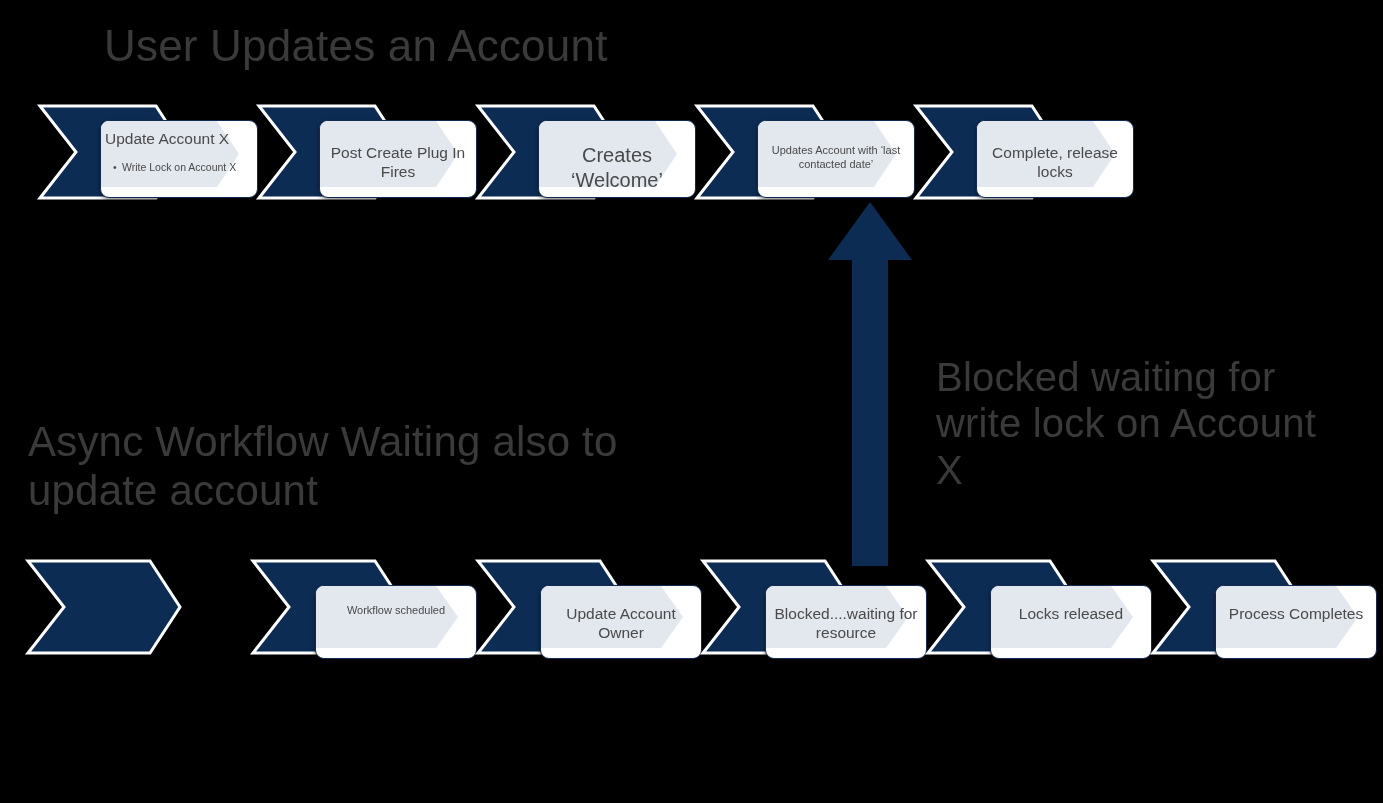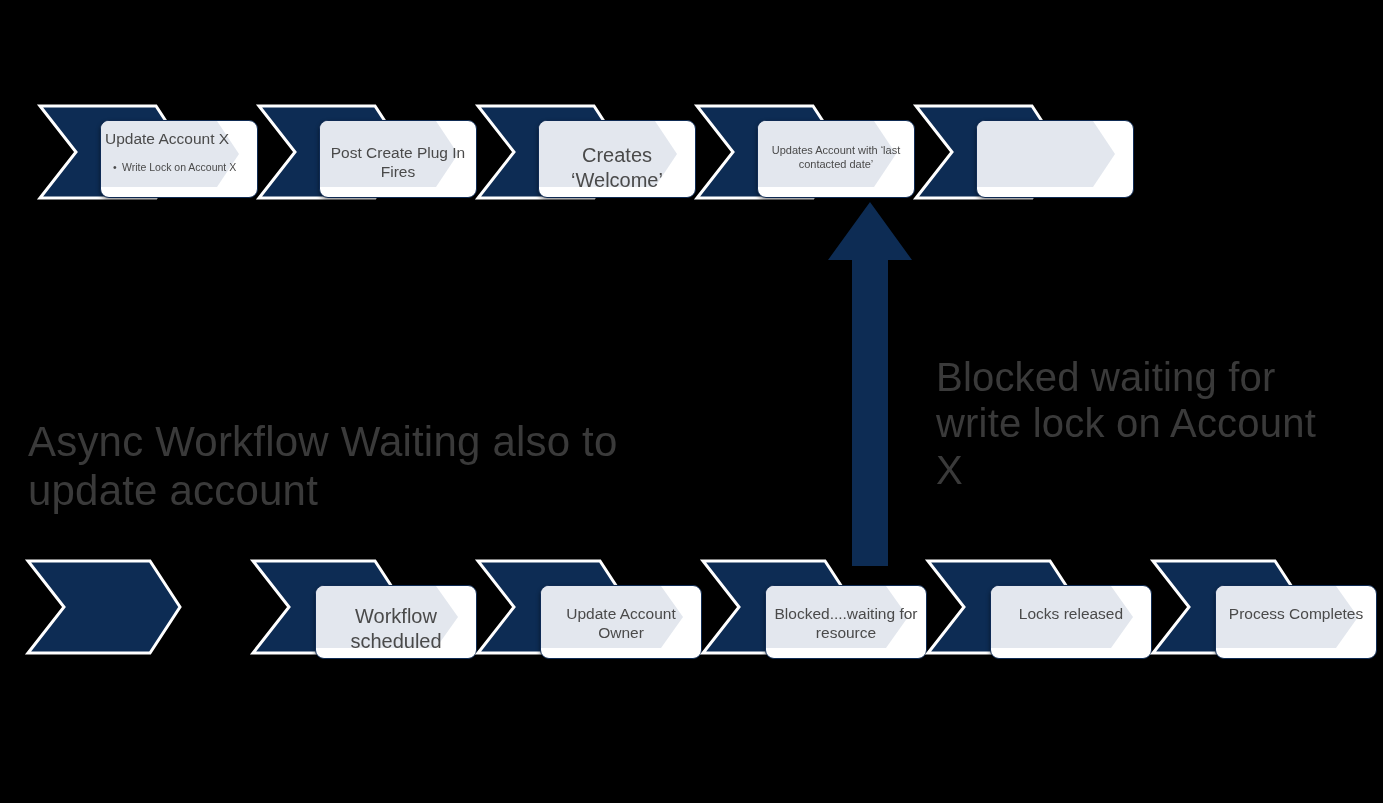--- a/index.html
+++ b/index.html
@@ -117,20 +117,21 @@
     position: absolute;
     left: 820px;
     top: 200px;
   }
 </style>
 </head>
 <body>
 
 <div id="canvas">
 
+  <div class="heading" id="title-main">User Updates an Account</div>
 
   <div class="heading" id="annotation-blocked">Blocked waiting for write lock on Account X</div>
 
   <div class="heading" id="heading-async">Async Workflow Waiting also to update account</div>
 
   <svg id="blocked-arrow" width="100" height="370" viewBox="0 0 100 370">
     <polygon points="50,2 92,60 68,60 68,366 32,366 32,60 8,60" fill="#0d2c54"></polygon>
   </svg>
 
   <div id="top-row">
@@ -170,37 +171,38 @@
           <div class="card-tint" style="clip-path: polygon(0px 0px, 116px 0px, 138px 33px, 116px 66px, 0px 66px);"></div>
           <div class="card-text" style="top: 23px; font-size: 11px;">Updates Account with ‘last contacted date’</div>
         </div>
       </div>
       <div class="step" style="left: 916px; top: 106px; width: 146px; height: 92px;">
         <svg class="chev-svg" width="146" height="92" viewBox="0 0 146 92">
           <polygon points="0,0 116,0 146,46 116,92 0,92 36,46" fill="#0d2c54" stroke="#ffffff" stroke-width="3" stroke-linejoin="miter"></polygon>
         </svg>
         <div class="card" style="left: 60px; top: 14px; width: 158px; height: 78px;">
           <div class="card-tint" style="clip-path: polygon(0px 0px, 116px 0px, 138px 33px, 116px 66px, 0px 66px);"></div>
+          <div class="card-text" style="top: 22px; font-size: 15.5px;">Complete, release locks</div>
         </div>
       </div>
     </div>
 
   <div id="bottom-row">
       <div class="step" style="left: 28px; top: 561px; width: 152px; height: 92px;">
         <svg class="chev-svg" width="152" height="92" viewBox="0 0 152 92">
           <polygon points="0,0 122,0 152,46 122,92 0,92 36,46" fill="#0d2c54" stroke="#ffffff" stroke-width="3" stroke-linejoin="miter"></polygon>
         </svg>
       </div>
       <div class="step" style="left: 253px; top: 561px; width: 152px; height: 92px;">
         <svg class="chev-svg" width="152" height="92" viewBox="0 0 152 92">
           <polygon points="0,0 122,0 152,46 122,92 0,92 36,46" fill="#0d2c54" stroke="#ffffff" stroke-width="3" stroke-linejoin="miter"></polygon>
         </svg>
         <div class="card" style="left: 62px; top: 24px; width: 162px; height: 74px;">
           <div class="card-tint" style="clip-path: polygon(0px 0px, 120px 0px, 142px 31px, 120px 62px, 0px 62px);"></div>
-          <div class="card-text" style="top: 18px; font-size: 20px;">Workflow scheduled</div>
+          <div class="card-text" style="top: 18px; font-size: 11px;">Workflow scheduled</div>
         </div>
       </div>
       <div class="step" style="left: 478px; top: 561px; width: 152px; height: 92px;">
         <svg class="chev-svg" width="152" height="92" viewBox="0 0 152 92">
           <polygon points="0,0 122,0 152,46 122,92 0,92 36,46" fill="#0d2c54" stroke="#ffffff" stroke-width="3" stroke-linejoin="miter"></polygon>
         </svg>
         <div class="card" style="left: 62px; top: 24px; width: 162px; height: 74px;">
           <div class="card-tint" style="clip-path: polygon(0px 0px, 120px 0px, 142px 31px, 120px 62px, 0px 62px);"></div>
           <div class="card-text" style="top: 18px; font-size: 15.5px;">Update Account Owner</div>
         </div>

